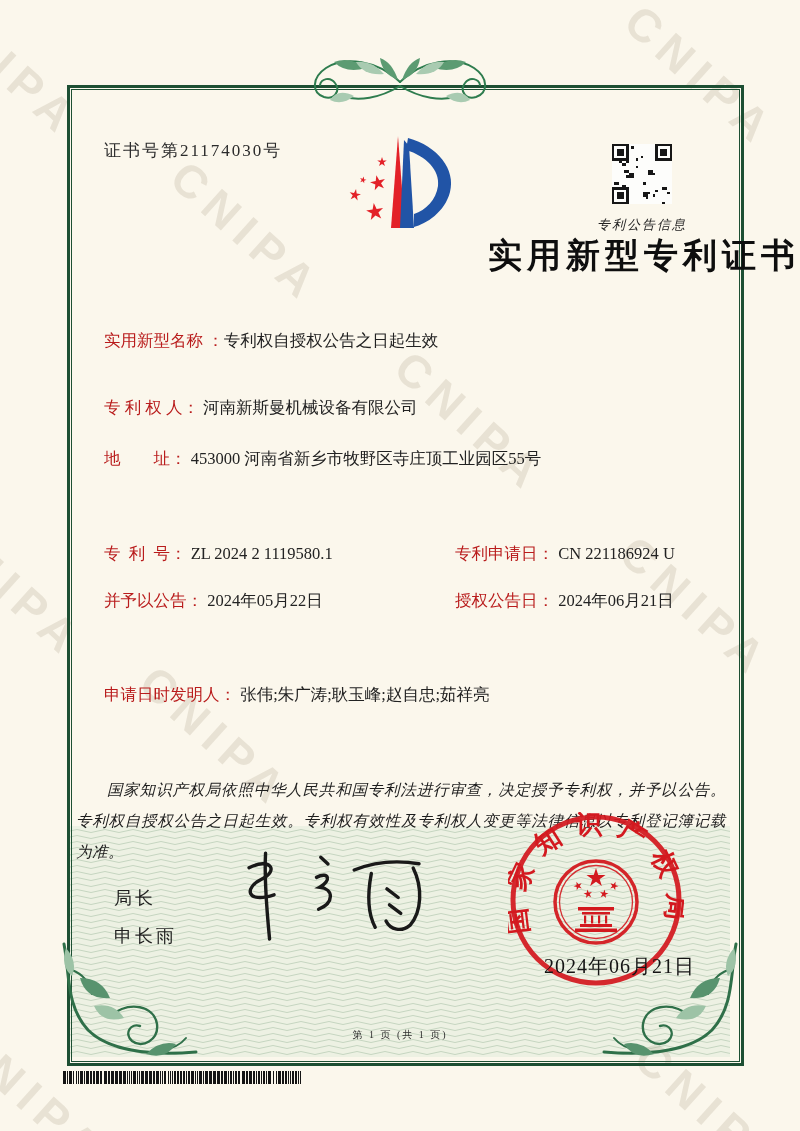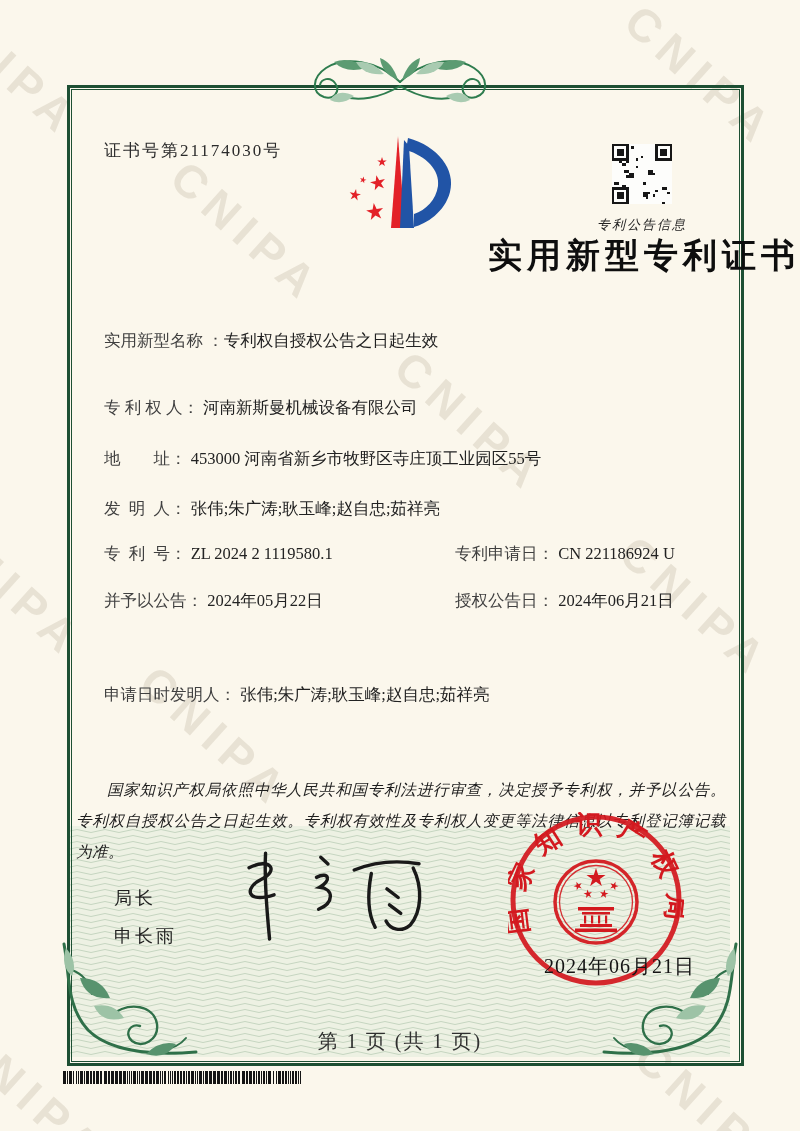--- a/index.html
+++ b/index.html
@@ -31,41 +31,41 @@
   .qr{width:60px;height:60px;margin:0 auto;display:grid;grid-template-columns:repeat(25,1fr);
       grid-auto-rows:1fr;background:#fdfdfb;}
   .qr b{display:block;}
   .qr b.k{background:#161616;}
   .qrcap{margin-top:12px;font-size:13px;font-style:italic;letter-spacing:2px;color:#222;}
 
   .title{position:absolute;left:0;top:233px;width:100%;text-align:right;
          font-size:34px;font-weight:700;letter-spacing:5px;color:#0e0e0e;}
 
   .row{position:absolute;left:104px;font-size:16.5px;white-space:nowrap;}
-  .lbl{white-space:pre;color:#404040;margin-top:19px;}
+  .lbl{white-space:pre;color:#b91c1c;margin-top:19px;}
   .val{color:#222;}
   .col2{position:absolute;left:351px;top:0;white-space:nowrap;}
   .r0{top:330px}.r1{top:397px}.r2{top:448px}.r3{top:498px}
   .r4{top:543px}.r5{top:590px}.r6{top:637px}.r7{top:684px}
 
   .statement{position:absolute;left:76px;top:758px;width:650px;font-size:15.5px;line-height:31px;
              text-indent:2em;text-align:justify;color:#1d1d1d;font-style:italic;letter-spacing:0.5px;}
 
   .sig-title{position:absolute;left:114px;top:886px;font-family:"Liberation Sans","DejaVu Sans",sans-serif;
              font-size:18px;letter-spacing:3px;color:#1f1f1f;}
   .sig-name{position:absolute;left:114px;top:924px;font-family:Liberation Serif, serif;
             font-size:18px;letter-spacing:3px;color:#1f1f1f;}
   .signature{position:absolute;left:222px;top:843px;}
   .signature path{stroke:#191919;stroke-width:3.4;fill:none;stroke-linecap:round;}
 
   .seal{position:absolute;left:508px;top:812px;}
   .seal-date{position:absolute;left:544px;top:953px;width:160px;font-size:20px;color:#141414;
              letter-spacing:1px;z-index:6;}
 
-  .footer{position:absolute;left:0;top:1028px;width:100%;text-align:center;font-size:20px;
+  .footer{position:absolute;left:0;top:1028px;width:100%;text-align:center;font-size:10px;
           letter-spacing:2px;color:#2f2f2f;}
 
   .barcode{position:absolute;left:63px;top:1071px;width:245px;height:13px;display:flex;align-items:stretch;}
   .barcode i{display:block;background:#141414;}
 </style>
 </head>
 <body>
 
 <div class="page">
 
@@ -835,23 +835,20 @@
 
   <div class="row r0">
     <span class="lbl">实用新型名称 ：</span><span class="val">专利权自授权公告之日起生效</span>
   </div>
   <div class="row r1">
     <span class="lbl">专 利 权 人： </span><span class="val">河南新斯曼机械设备有限公司</span>
   </div>
   <div class="row r2">
     <span class="lbl">地        址： </span><span class="val">453000 河南省新乡市牧野区寺庄顶工业园区55号</span>
   </div>
-  <div class="row r3">
-    <span class="lbl">发  明  人： </span><span class="val">张伟;朱广涛;耿玉峰;赵自忠;茹祥亮</span>
-  </div>
   <div class="row r4">
     <span class="lbl">专  利  号： </span><span class="val">ZL 2024 2 1119580.1</span>
     <span class="col2"><span class="lbl">专利申请日： </span><span class="val">CN 221186924 U</span></span>
   </div>
   <div class="row r5">
     <span class="lbl">并予以公告： </span><span class="val">2024年05月22日</span>
     <span class="col2"><span class="lbl">授权公告日： </span><span class="val">2024年06月21日</span></span>
   </div>
   <div class="row r7">
     <span class="lbl">申请日时发明人： </span><span class="val">张伟;朱广涛;耿玉峰;赵自忠;茹祥亮</span>

